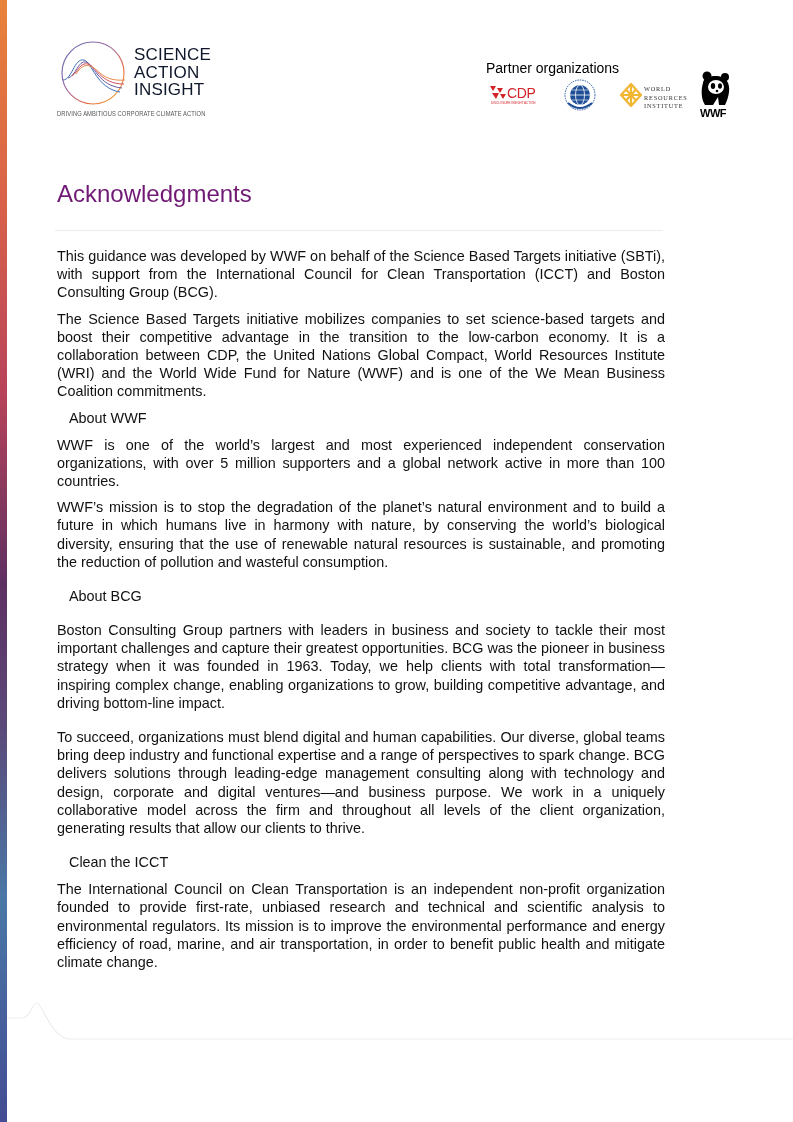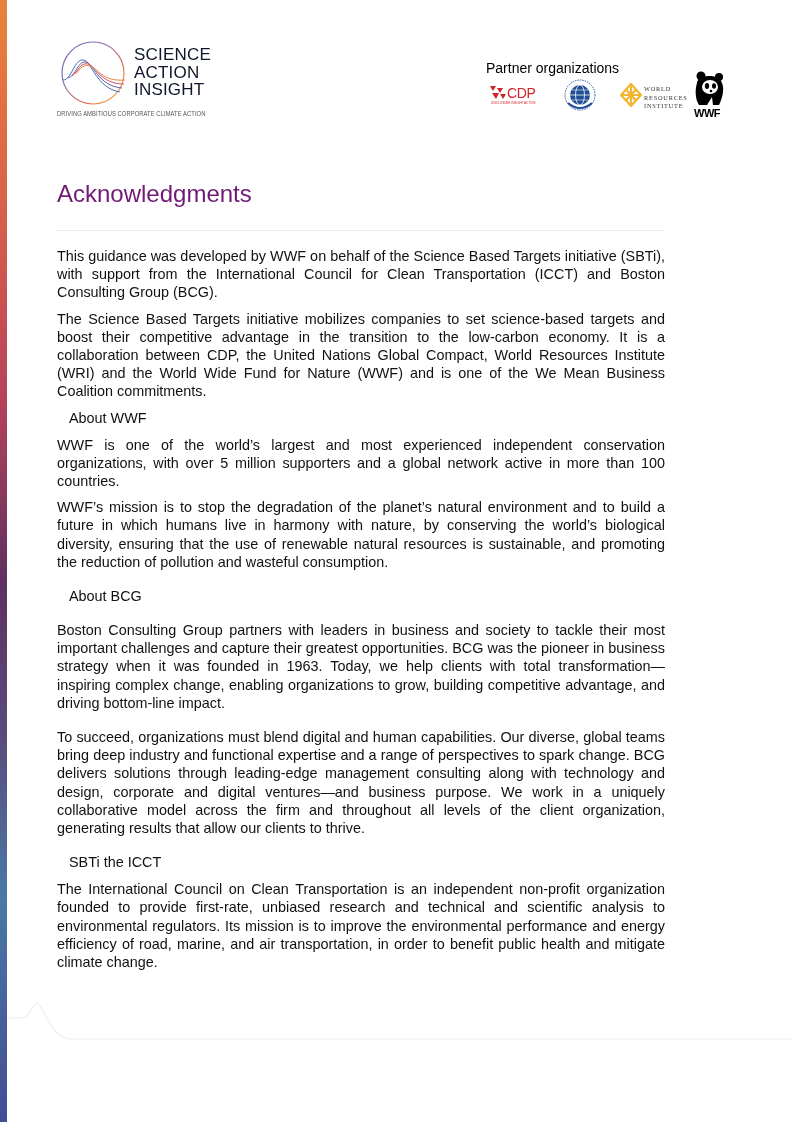--- a/index.html
+++ b/index.html
@@ -28,21 +28,21 @@
   
   .partners { position: absolute; left: 486px; top: 54px; width: 270px; height: 70px; }
   .partners-label { position: absolute; left: 0; top: 0; font-size: 14px; color: #000000; white-space: nowrap; margin-top: 6px; }
   .partner-logo { position: absolute; }
   .cdp { left: 2px; top: 28px; width: 58px; height: 24px; }
   .cdp .cdp-text { position: absolute; left: 19px; top: 3px; font-weight: normal; font-size: 14px; color: #d2232a; letter-spacing: -0.3px; }
   .cdp .cdp-sub { position: absolute; left: 3px; top: 19px; font-size: 3px; color: #d2232a; white-space: nowrap; }
   .ungc { left: 74px; top: 25px; width: 40px; height: 32px; }
   .wri { left: 134px; top: 28px; width: 80px; height: 28px; }
   .wri .wri-text { position: absolute; left: 24px; top: 3px; font-family: "Liberation Serif", serif; font-size: 6.3px; line-height: 8.5px; letter-spacing: 0.8px; color: #333; }
-  .wwf { left: 207px; top: 17px; width: 36px; height: 50px; }
+  .wwf { left: 213px; top: 17px; width: 36px; height: 50px; }
   .wwf .wwf-text { position: absolute; left: 1px; top: 36px; font-weight: bold; font-size: 11px; color: #000; letter-spacing: -0.5px; }
   
   .title {
     position: absolute; left: 57px; top: 180px;
     font-size: 24px; color: #701a75; margin: 0; font-weight: normal;
   }
   .title-rule {
     position: absolute; left: 55px; top: 230px; width: 608px; height: 1px;
     background: #ececec;
   }
@@ -150,20 +150,20 @@
     <p class="gap-after">WWF’s mission is to stop the degradation of the planet’s natural environment and to build a future in which humans live in harmony with nature, by conserving the world’s biological diversity, ensuring that the use of renewable natural resources is sustainable, and promoting the reduction of pollution and wasteful consumption.</p>
   </section>
 
   <section>
     <h2 class="gap-after">About BCG</h2>
     <p class="gap-after">Boston Consulting Group partners with leaders in business and society to tackle their most important challenges and capture their greatest opportunities. BCG was the pioneer in business strategy when it was founded in 1963. Today, we help clients with total transformation—inspiring complex change, enabling organizations to grow, building competitive advantage, and driving bottom-line impact.</p>
     <p class="gap-after">To succeed, organizations must blend digital and human capabilities. Our diverse, global teams bring deep industry and functional expertise and a range of perspectives to spark change. BCG delivers solutions through leading-edge management consulting along with technology and design, corporate and digital ventures—and business purpose. We work in a uniquely collaborative model across the firm and throughout all levels of the client organization, generating results that allow our clients to thrive.</p>
   </section>
 
   <section>
-    <h2>SBTi the ICCT</h2>
+    <h2>Clean the ICCT</h2>
     <p>The International Council on Clean Transportation is an independent non-profit organization founded to provide first-rate, unbiased research and technical and scientific analysis to environmental regulators. Its mission is to improve the environmental performance and energy efficiency of road, marine, and air transportation, in order to benefit public health and mitigate climate change.</p>
   </section>
 </div>
 
 <svg class="footer-curve" viewBox="0 0 793 60">
   <path d="M7 23 L22 23 C30 23, 32 8, 37 8 C42 8, 50 40, 68 44 L793 44" fill="none" stroke="#eeeeee" stroke-width="1.2"></path>
 </svg>
 
 </body></html>

